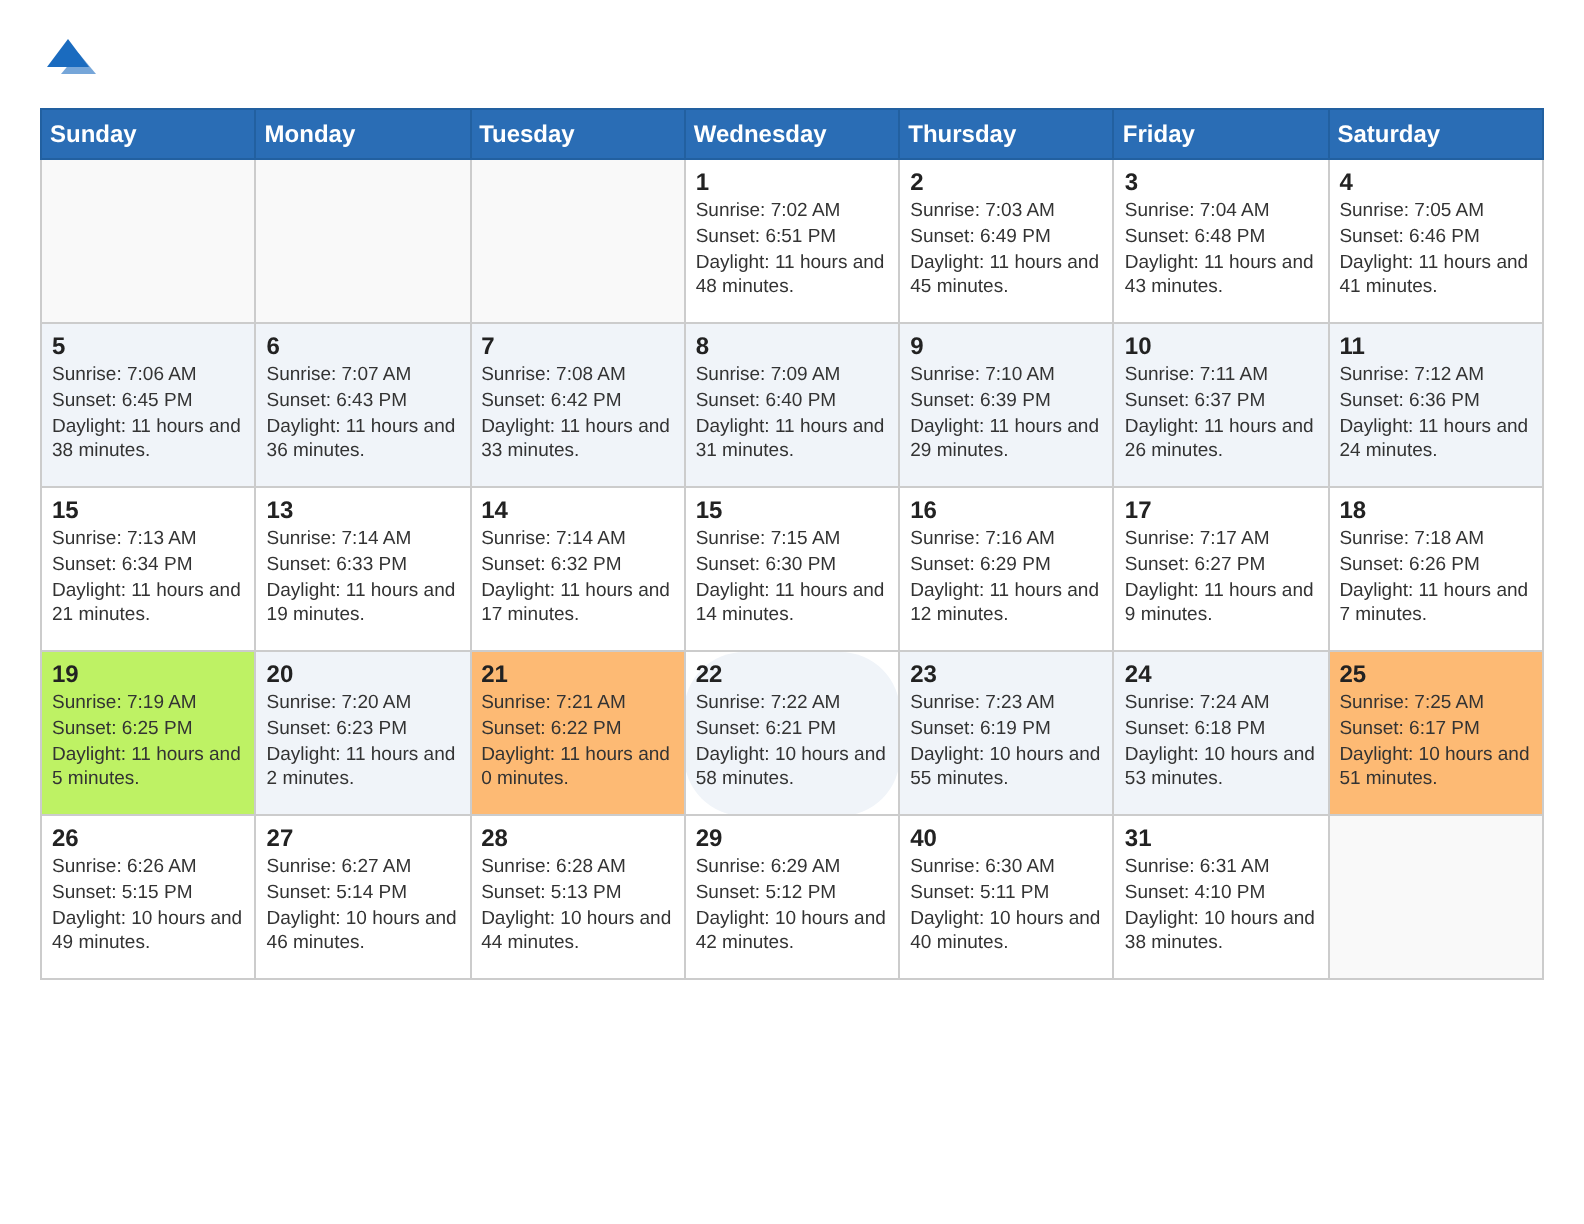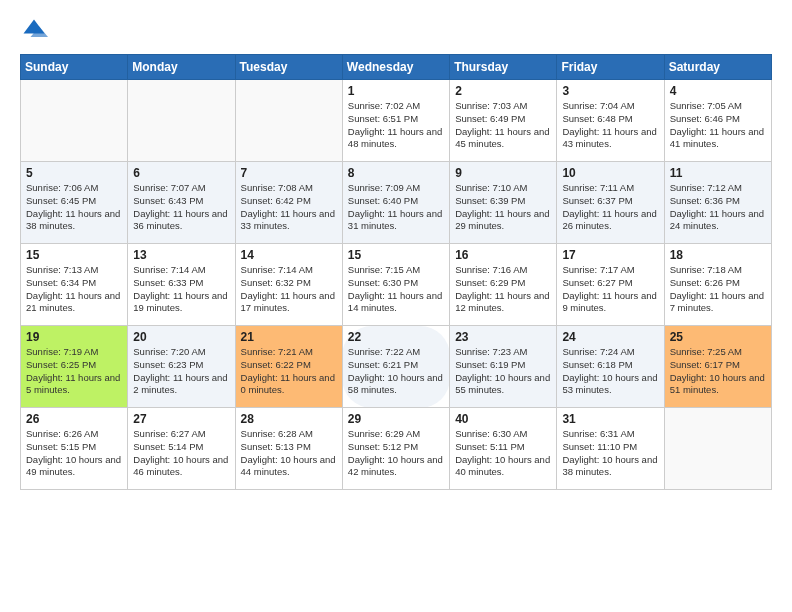--- a/index.html
+++ b/index.html
@@ -313,20 +313,20 @@
           </td>
           <td>
             <div class="day-number">40</div>
             <div class="day-info">Sunrise: 6:30 AM
 Sunset: 5:11 PM
 Daylight: 10 hours and 40 minutes.</div>
           </td>
           <td>
             <div class="day-number">31</div>
             <div class="day-info">Sunrise: 6:31 AM
-Sunset: 11:10 PM
+Sunset: 4:10 PM
 Daylight: 10 hours and 38 minutes.</div>
           </td>
           <td class="empty-cell"></td>
         </tr>
       </tbody>
   </table>
 </div>
 
 </body></html>

